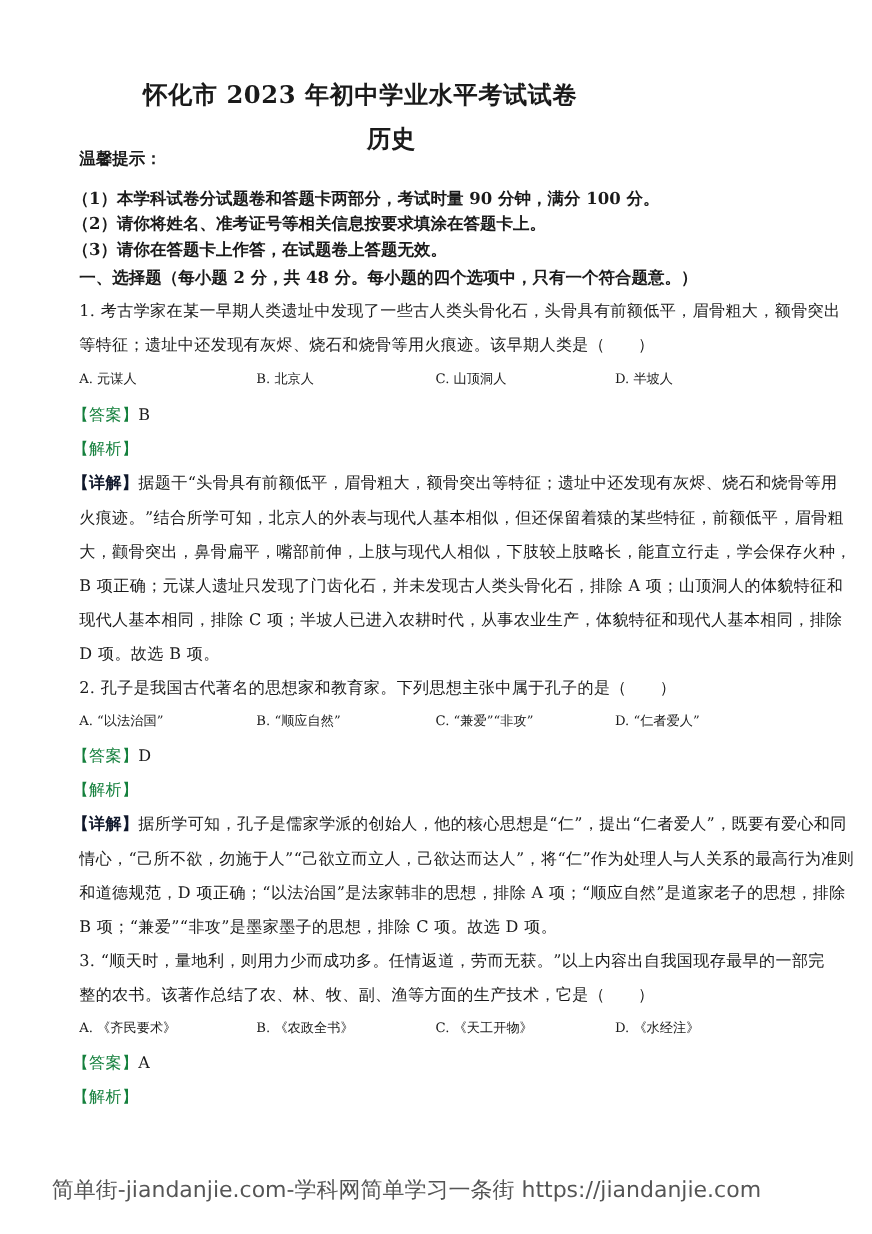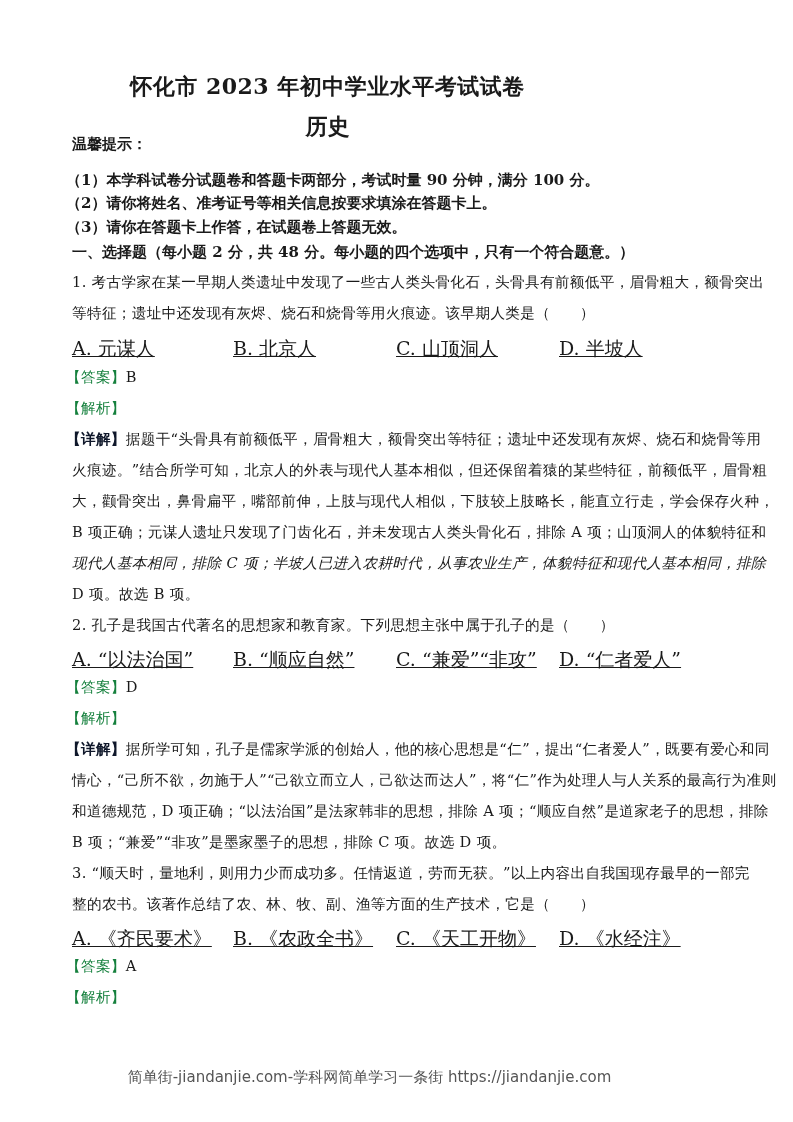--- a/index.html
+++ b/index.html
@@ -1,27 +1,27 @@
 <!DOCTYPE html>
 <html><head>
 <meta charset="utf-8">
 <style>
   html, body { margin: 0; padding: 0; background: #ffffff; }
   body { width: 793px; height: 1122px; position: relative; overflow: hidden;
          font-family: "DejaVu Serif", "Liberation Serif", serif; color: #1a1a1a; }
   .abs { position: absolute; white-space: nowrap; }
   .title { left: 0; width: 655px; text-align: center; top: 72px; font-size: 22px; font-weight: bold; letter-spacing: 0.5px; }
-  .subject { left: 0; width: 655px; text-align: center; top: 112px; font-size: 22px; font-weight: bold; }
+  .subject { left: 0; width: 655px; text-align: center; top: 112px; font-size: 22px; font-weight: bold; padding-left: 28px; }
   .tip { left: 72px; font-size: 15px; font-weight: bold; }
   .body-line { left: 72px; font-size: 14.6px; letter-spacing: 0.35px; }
-  .opt { font-size: 19px; text-decoration: underline; }
+  .opt { font-size: 12px; }
   .label-blue { color: #15803d; }
   .answer-val { color: #1a1a1a; }
   .detail-tag { font-weight: bold; color: #0f172a; }
-  .footer { left: 0; width: 739px; text-align: center; top: 1068px; font-size: 15px;
+  .footer { left: 0; width: 739px; text-align: center; top: 1068px; font-size: 20px;
             font-family: "DejaVu Sans", "Liberation Sans", sans-serif; color: #555555; }
 </style>
 </head>
 <body>
 
 <div class="abs title">怀化市 2023 年初中学业水平考试试卷</div>
 <div class="abs subject">历史</div>
 
 <div class="abs tip" style="top:135px;text-align:center;">温馨提示：</div>
 <div class="abs tip" style="top:171px; left:66px;">（1）本学科试卷分试题卷和答题卡两部分，考试时量 90 分钟，满分 100 分。</div>
@@ -38,21 +38,21 @@
 <div class="abs body-line" style="top:368px; left:66px;">
   <span class="label-blue">【答案】</span><span class="answer-val">B</span>
 </div>
 <div class="abs body-line label-blue" style="top:399px; left:66px;">【解析】</div>
 <div class="abs body-line" style="top:430px; left:66px;">
   <span class="detail-tag">【详解】</span><span>据题干“头骨具有前额低平，眉骨粗大，额骨突出等特征；遗址中还发现有灰烬、烧石和烧骨等用</span>
 </div>
 <div class="abs body-line" style="top:461px;">火痕迹。”结合所学可知，北京人的外表与现代人基本相似，但还保留着猿的某些特征，前额低平，眉骨粗</div>
 <div class="abs body-line" style="top:492px;">大，颧骨突出，鼻骨扁平，嘴部前伸，上肢与现代人相似，下肢较上肢略长，能直立行走，学会保存火种，</div>
 <div class="abs body-line" style="top:523px;">B 项正确；元谋人遗址只发现了门齿化石，并未发现古人类头骨化石，排除 A 项；山顶洞人的体貌特征和</div>
-<div class="abs body-line" style="top:554px;font-style:italic;">现代人基本相同，排除 C 项；半坡人已进入农耕时代，从事农业生产，体貌特征和现代人基本相同，排除</div>
+<div class="abs body-line" style="top:554px;">现代人基本相同，排除 C 项；半坡人已进入农耕时代，从事农业生产，体貌特征和现代人基本相同，排除</div>
 <div class="abs body-line" style="top:585px;">D 项。故选 B 项。</div>
 
 <div class="abs body-line" style="top:616px;">2. 孔子是我国古代著名的思想家和教育家。下列思想主张中属于孔子的是（　　）</div>
 <div class="abs opt" style="top:647px; left:72px;text-align:right;">A. “以法治国”</div>
 <div class="abs opt" style="top:647px; left:233px;">B. “顺应自然”</div>
 <div class="abs opt" style="top:647px; left:396px;">C. “兼爱”“非攻”</div>
 <div class="abs opt" style="top:647px; left:559px;">D. “仁者爱人”</div>
 <div class="abs body-line" style="top:678px; left:66px;">
   <span class="label-blue">【答案】</span><span class="answer-val">D</span>
 </div>

